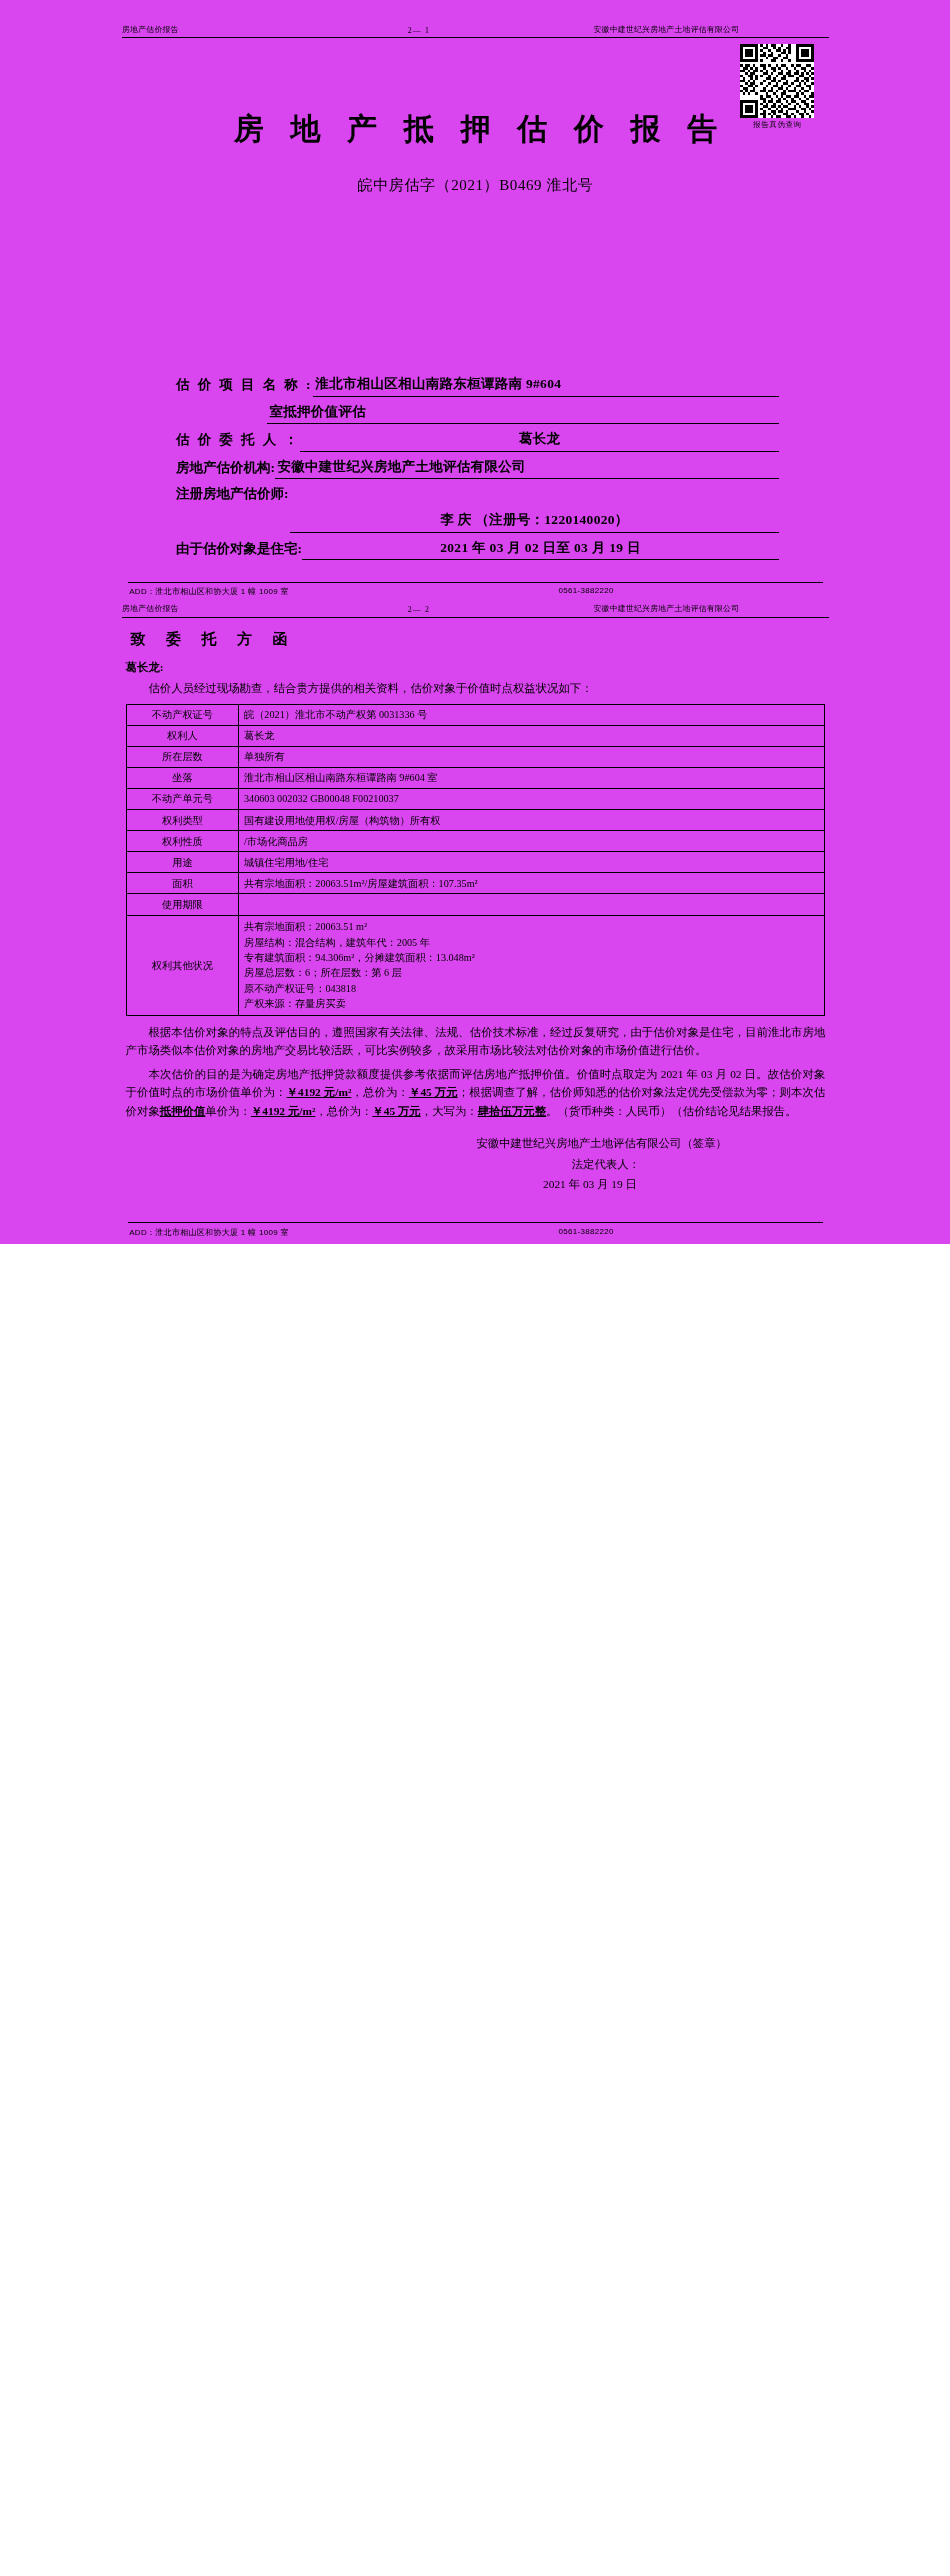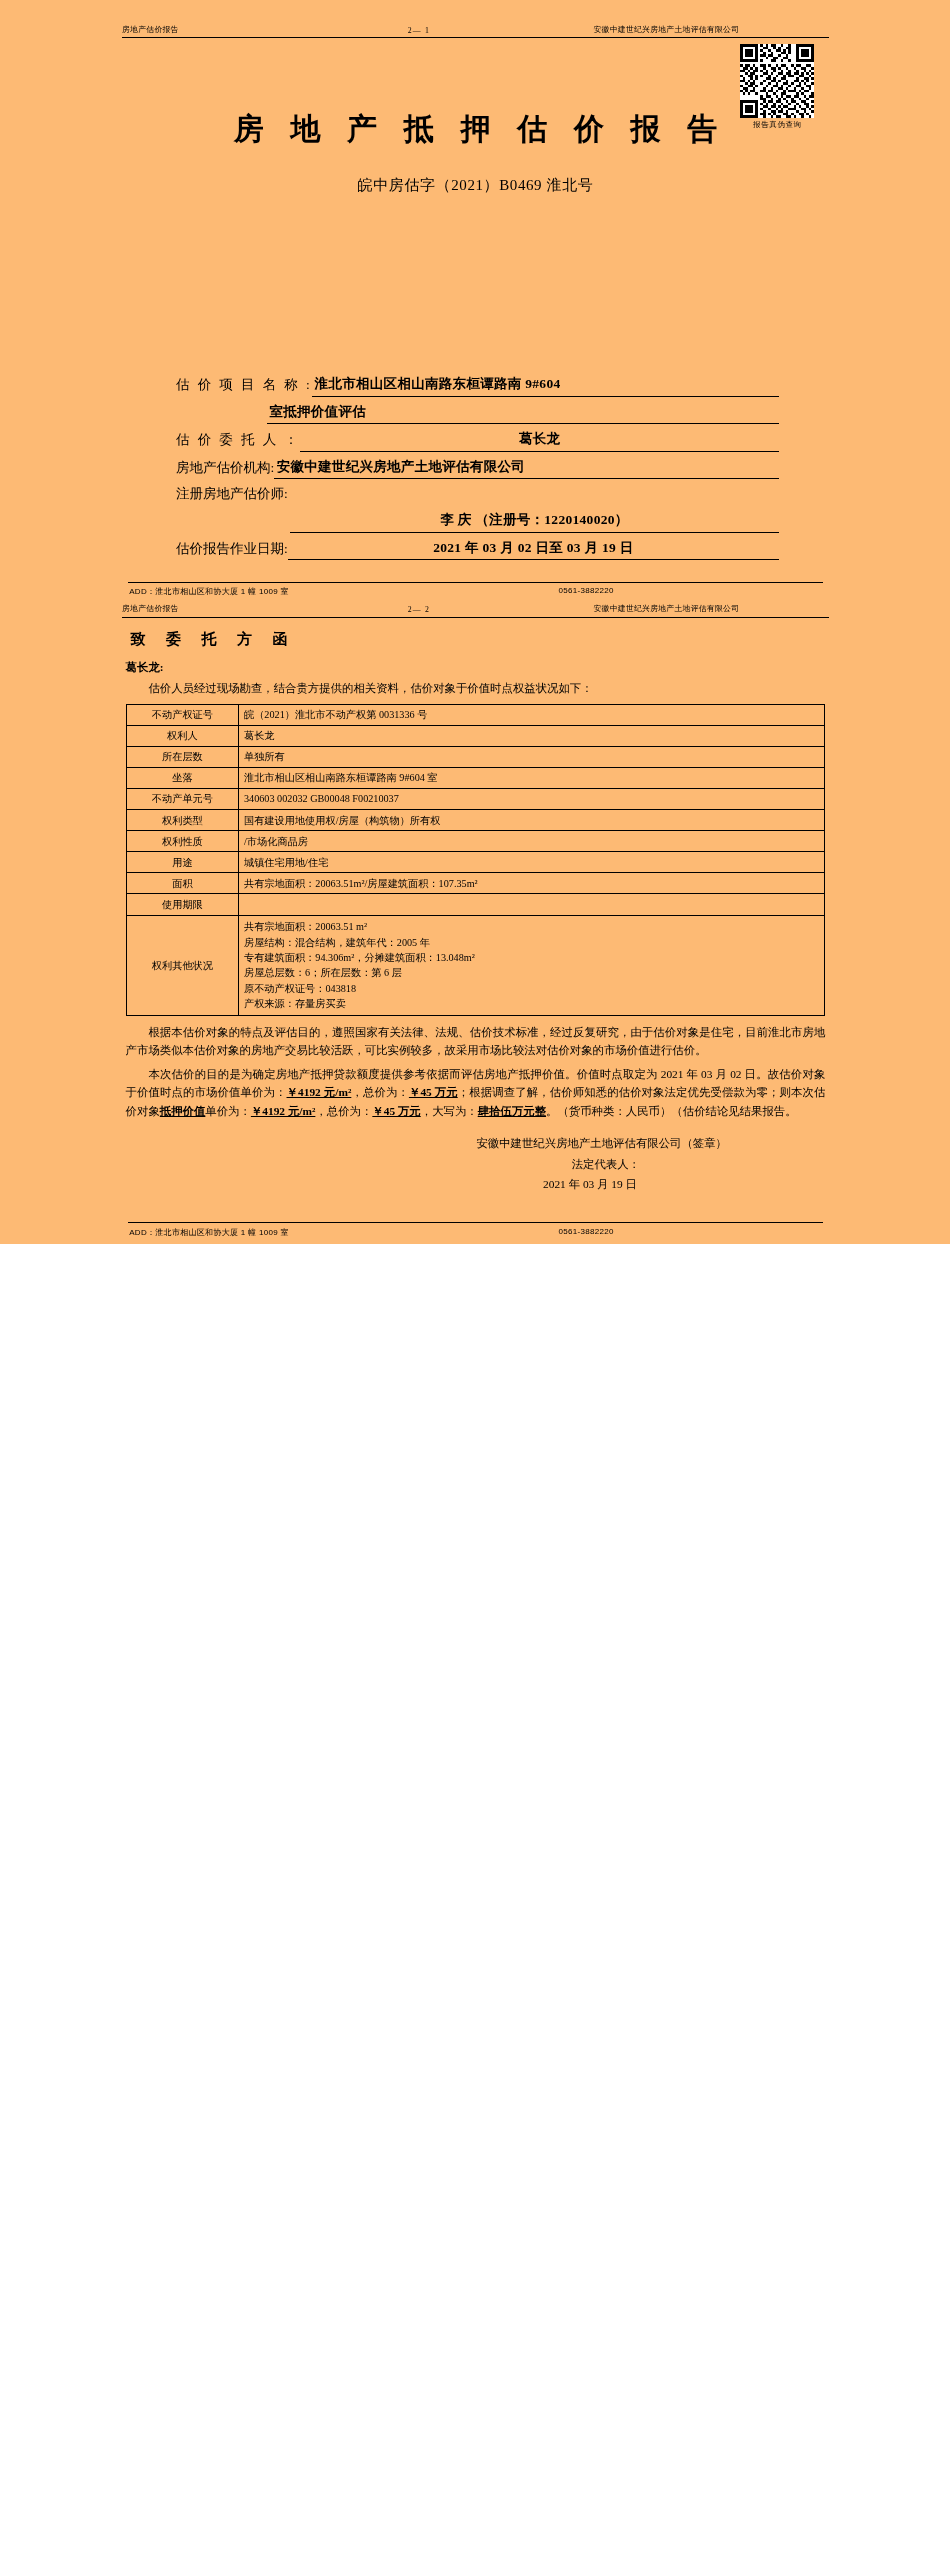--- a/index.html
+++ b/index.html
@@ -9,21 +9,21 @@
   }
   body {
     font-family: "Liberation Serif", "DejaVu Serif", serif;
     color: #000;
     width: 951px;
   }
   .page {
     width: 951px;
     margin: 0 auto;
     position: relative;
-    background: #fdba74;
+    background: #d946ef;
     padding-top: 24px;
     box-sizing: border-box;
   }
   .sheet {
     width: 707px;
     margin: 0 auto;
     position: relative;
   }
 
   
@@ -83,21 +83,21 @@
     margin: 0 50px 0 54px;
     font-size: 13.5px;
   }
   .field-row {
     display: flex;
     align-items: flex-end;
     margin-bottom: 6px;
   }
   .field-label {
     white-space: nowrap;
-    font-weight: normal;
+    font-weight: bold;
     letter-spacing: 2.4px;
     padding-bottom: 2.4px;
   }
   .field-label.tight { letter-spacing: 0px; }
   .field-value {
     flex: 1;
     border-bottom: 0.8px solid #000;
     padding: 0 2.4px 2.4px 2.4px;
     text-align: left;
     font-weight: bold;
@@ -461,21 +461,21 @@
       <div class="field-row">
         <span class="field-label tight">注册房地产估价师:</span>
       </div>
 
       <div class="field-cont">
         <span class="pad" style="width:114px"></span>
         <span class="field-value center" style="flex:1">李 庆 （注册号：1220140020）</span>
       </div>
 
       <div class="field-row" style="margin-top:6px">
-        <span class="field-label tight">估价报告作业日期:</span>
+        <span class="field-label tight">由于估价对象是住宅:</span>
         <span class="field-value center">2021 年 03 月 02 日至 03 月 19 日</span>
       </div>
     </div>
 
     <div class="cover-rule"></div>
     <div class="addr-line">
       <span class="left">ADD：淮北市相山区和协大厦 1 幢 1009 室</span>
       <span class="right">0561-3882220</span>
     </div>
   </div>

